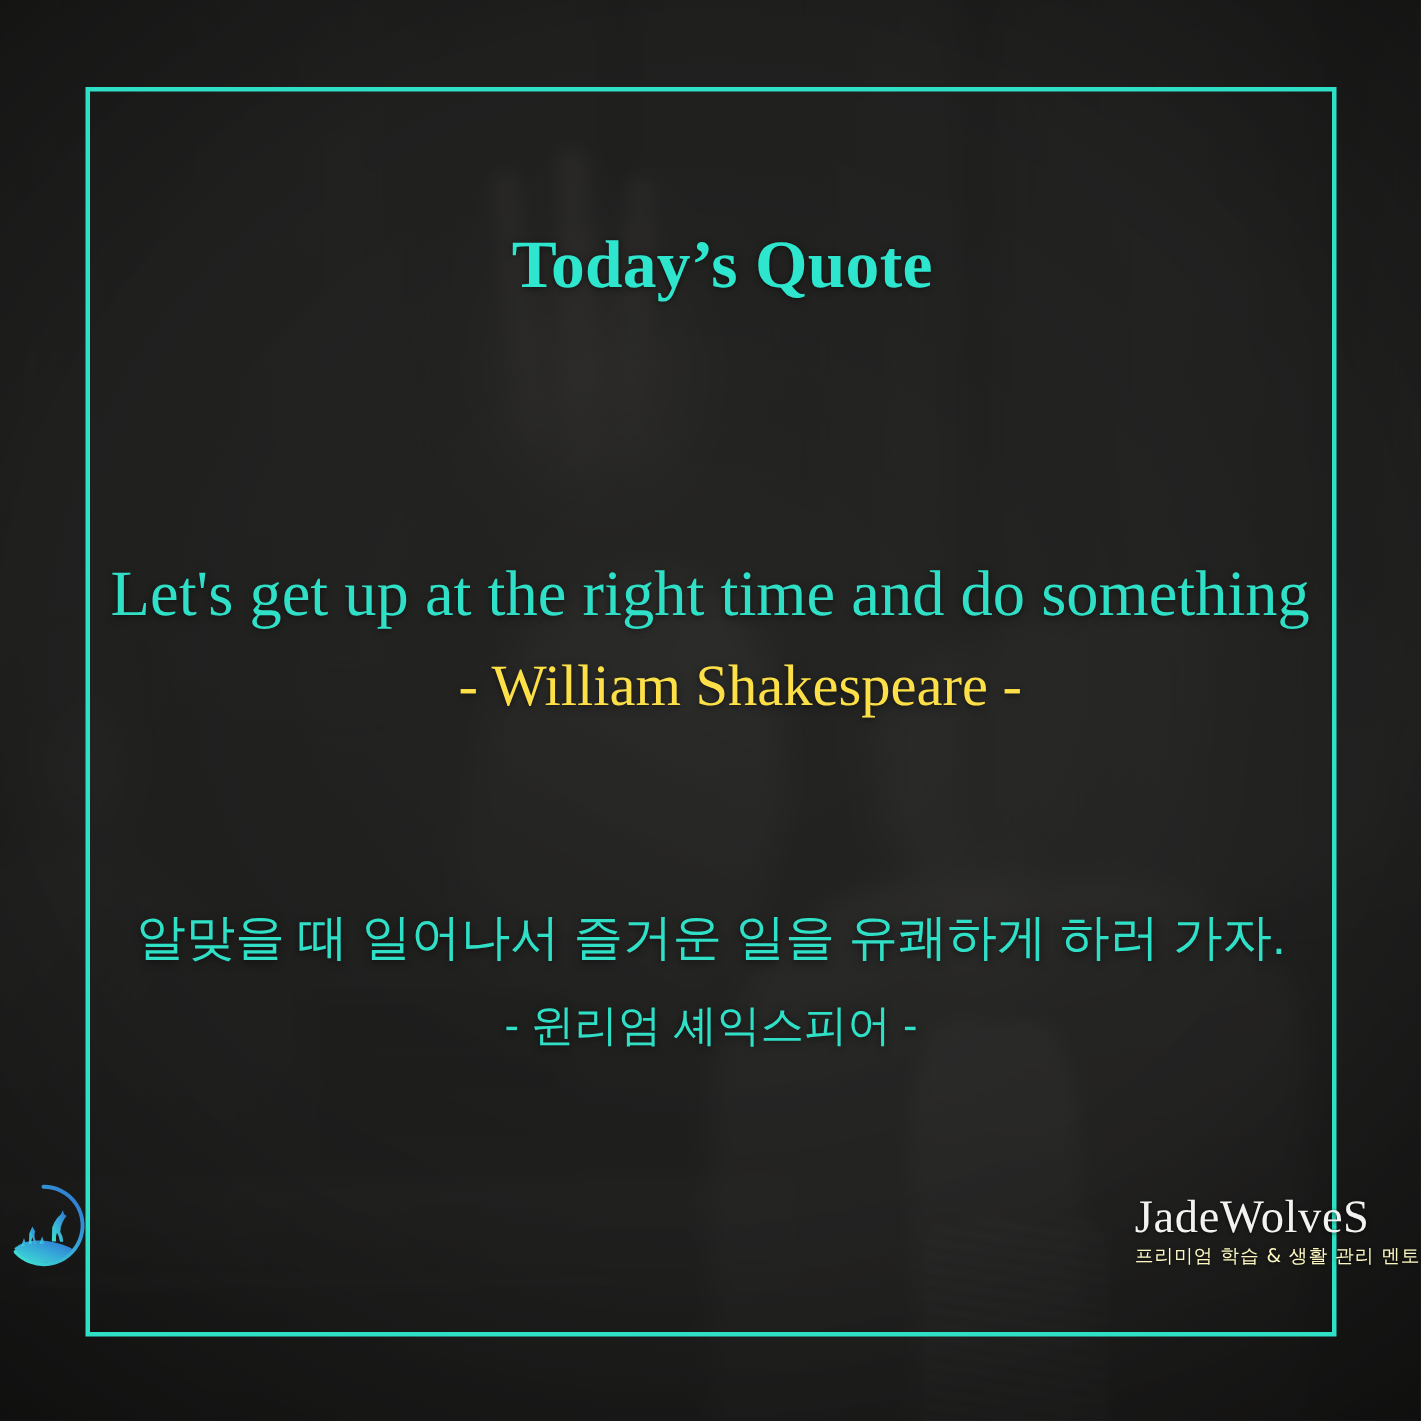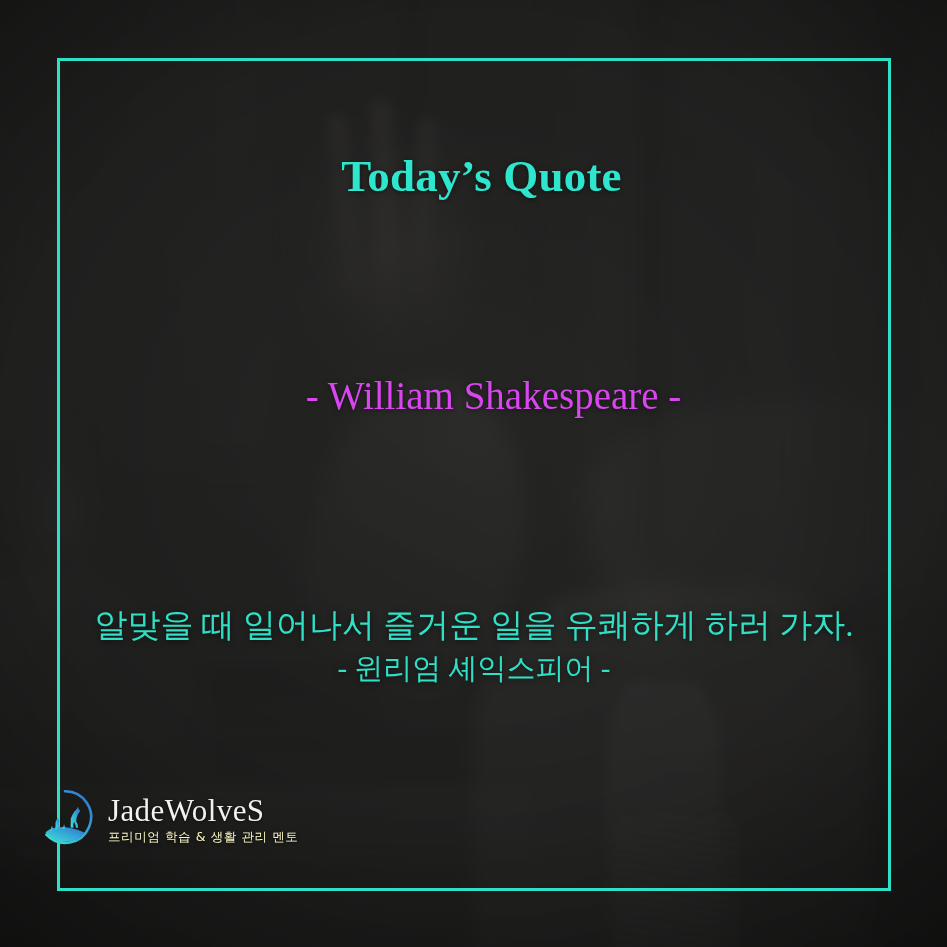--- a/index.html
+++ b/index.html
@@ -236,56 +236,55 @@
   .quote-line {
     font-size: 43px;
     line-height: 62px;
     color: #2fdfc6;
     text-shadow: 0 1px 5px rgba(0,0,0,0.5);
     padding: 0 40px;
   }
   .quote-author {
     font-size: 39px;
     line-height: 56px;
-    color: #d946ef;
+    color: #fde047;
     text-shadow: 0 1px 5px rgba(0,0,0,0.5);
     margin-top: 2px;
     padding-left: 40px;
   }
 
   .ko-block {
     position: absolute;
     left: 1px; right: 0;
     top: 603px;
-    font-family: Liberation Serif, serif;
+    font-family: Liberation Sans, sans-serif;
   }
   .ko-line {
     font-size: 33px;
     line-height: 44px;
     color: #2fdfc6;
     text-shadow: 0 1px 6px rgba(0,0,0,0.6);
   }
   .ko-author {
     font-size: 29px;
     line-height: 42px;
     color: #2fdfc6;
     text-shadow: 0 1px 6px rgba(0,0,0,0.6);
-    margin-top: 0;
+    margin-top: 16px;
   }
 
   
   #logo {
     position: absolute;
     left: 0; right: 0;
     top: 788px;
     display: flex;
     align-items: center;
-    justify-content: flex-start;
+    justify-content: space-between;
     gap: 14px;
-    padding-left: 36px;
   }
   #logo-mark { display: block; }
   #logo-text { text-align: left; line-height: 1; }
   .logo-word {
     font-size: 31px;
     font-weight: 400;
     letter-spacing: 0.4px;
     color: #f2f2f0;
     text-shadow: 0 1px 3px rgba(0,0,0,0.6);
     font-family: "Liberation Serif", "DejaVu Serif", serif;
@@ -333,20 +332,21 @@
     <div class="bg-layer bg-vignette"></div>
   </div>
 
   <div id="frame"></div>
 
   <div id="content">
 
     <div class="headline">Today’s Quote</div>
 
     <div class="quote-block">
+      <div class="quote-line">Let's get up at the right time and do something</div>
       <div class="quote-author">- William Shakespeare -</div>
     </div>
 
     <div class="ko-block">
       <div class="ko-line">알맞을 때 일어나서 즐거운 일을 유쾌하게 하러 가자.</div>
       <div class="ko-author">- 윈리엄 셰익스피어 -</div>
     </div>
 
     <div id="logo">
       <span id="logo-mark">

